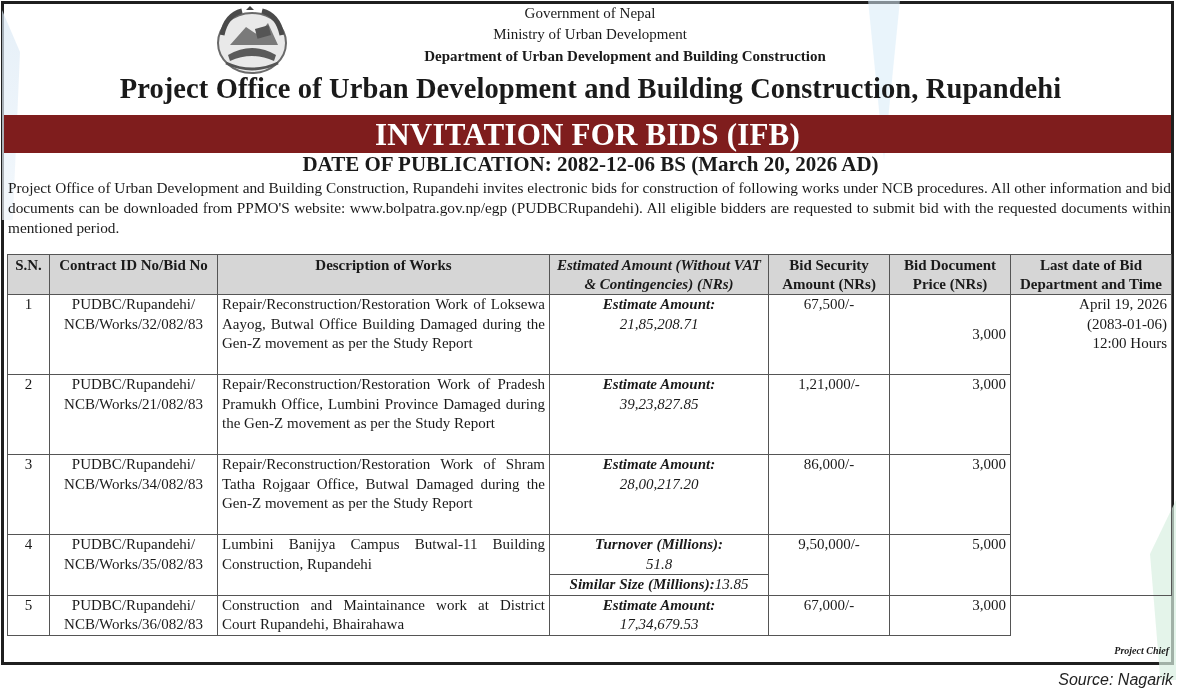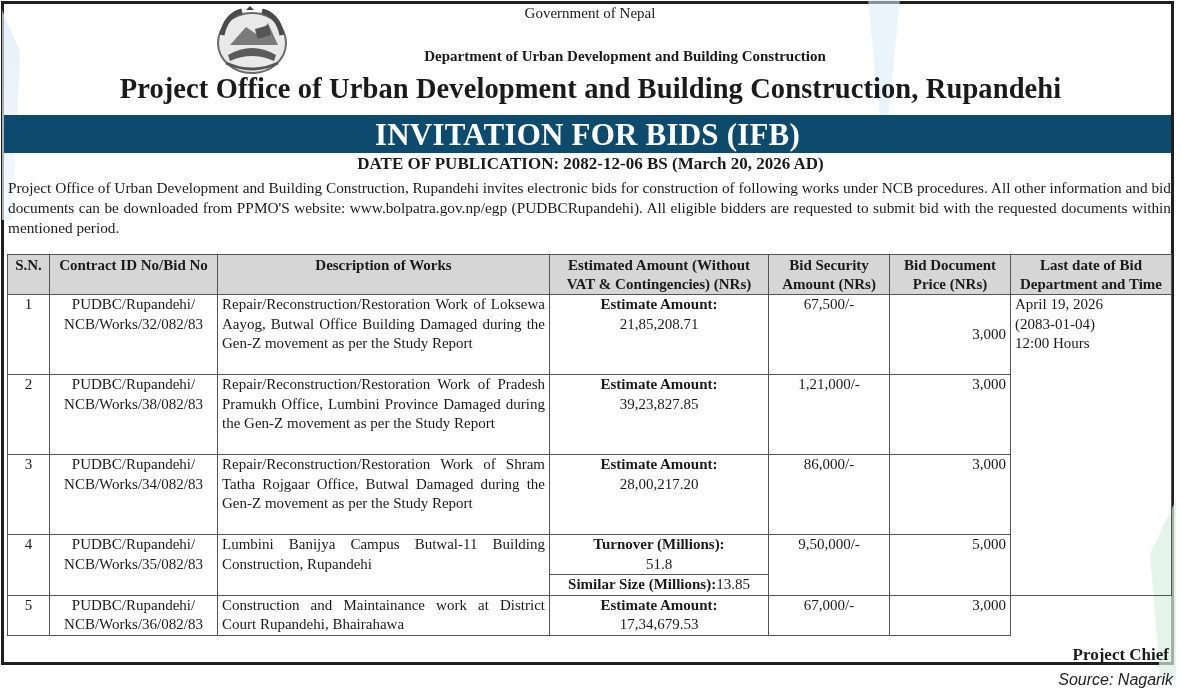--- a/index.html
+++ b/index.html
@@ -15,38 +15,38 @@
   .watermark-c { position:absolute; left:1150px; top:500px; width:26px; height:180px;
            background:#d9efe1; opacity:.7; clip-path:polygon(0 30%,100% 0,100% 100%,40% 100%); }
   .header { position:absolute; left:0; top:0; width:100%; height:112px; }
   .emblem { position:absolute; left:212px; top:5px; width:80px; height:70px; }
   .gov { position:absolute; left:0; width:100%; text-align:center; font-size:15px; line-height:19px; }
   .gov1 { top:4px; left:590px; width:auto; transform:translateX(-50%); }
   .gov2 { top:25px; left:590px; width:auto; transform:translateX(-50%); }
   .gov3 { top:47px; left:590px; width:auto; transform:translateX(-50%); font-weight:bold;margin-left:35px; }
   .office-title { position:absolute; left:0; width:1181px; top:72px; text-align:center;
            font-size:28.5px; font-weight:bold; letter-spacing:0.1px; line-height:34px; }
-  .ifb-bar { position:absolute; left:4px; top:115px; width:1167px; height:38px; background:#0c4a6e; }
+  .ifb-bar { position:absolute; left:4px; top:115px; width:1167px; height:38px; background:#7f1d1d; }
   .ifb-title { position:absolute; left:0; width:100%; top:0; text-align:center; color:#fff;
            font-size:31px; font-weight:bold; line-height:40px; letter-spacing:0.2px; }
-  .pubdate { position:absolute; left:0; width:1181px; top:154px; text-align:center; font-size:17px; font-weight:bold; line-height:20px; }
+  .pubdate { position:absolute; left:0; width:1181px; top:154px; text-align:center; font-size:21px; font-weight:bold; line-height:20px; }
   .pubdate .v { font-weight:bold; }
   .intro { position:absolute; left:8px; top:178px; width:1163px; font-size:15.3px; line-height:19.9px; text-align:justify; }
   table.bids { position:absolute; left:7px; top:254px; width:1165px; border-collapse:collapse; font-size:15px; line-height:19.6px; }
   table.bids th, table.bids td { border:1px solid #555; padding:0 4px; vertical-align:top; }
   table.bids thead th { background:#d6d6d6; font-weight:bold; text-align:center; line-height:19px; padding-top:1px; }
   .c-sn { width:33px; text-align:center; }
   .c-id { width:159px; text-align:center; }
   .c-desc { width:323px; text-align:justify; }
-  .c-est { width:210px; text-align:center; }
+  .c-est { width:210px; text-align:center;font-style:italic; }
   .c-sec { width:112px; text-align:center; }
   .c-doc { width:112px; text-align:right; }
-  .c-last { text-align:left; }
+  .c-last { text-align:right; }
   .bold { font-weight:bold; }
-  .project-chief { position:absolute; right:12px; top:645px; font-size:17px; font-weight:bold; }
+  .project-chief { position:absolute; right:12px; top:645px; font-size:10px; font-weight:bold;font-style:italic; }
   .source { position:absolute; right:8px; top:671px; font-family:"Liberation Sans","DejaVu Sans",sans-serif; font-style:italic; font-size:16px; color:#222; }
 </style>
 </head>
 <body>
 
 <div class="frame"></div>
 <div class="watermark-a"></div>
 <div class="watermark-b"></div>
 <div class="watermark-c"></div>
 
@@ -54,20 +54,21 @@
   <svg class="emblem" viewBox="0 0 80 70">
     <ellipse cx="40" cy="38" rx="34" ry="30" fill="#e9e9e9" stroke="#6a6a6a" stroke-width="2"></ellipse>
     <path d="M10 30 Q14 10 30 6 M70 30 Q66 10 50 6" stroke="#4a4a4a" stroke-width="5" fill="none"></path>
     <path d="M18 40 L34 22 L46 30 L56 18 L66 40 Z" fill="#7a7a7a"></path>
     <rect x="44" y="22" width="14" height="10" fill="#555" transform="rotate(-15 51 27)"></rect>
     <path d="M16 50 Q40 36 64 50 L62 56 Q40 46 18 56 Z" fill="#5b5b5b"></path>
     <path d="M14 58 Q40 70 66 58" stroke="#555" stroke-width="3" fill="none"></path>
     <path d="M34 5 L38 1 L42 5 Z" fill="#444"></path>
   </svg>
   <div class="gov gov1">Government of Nepal</div>
+  <div class="gov gov2">Ministry of Urban Development</div>
   <div class="gov gov3">Department of Urban Development and Building Construction</div>
   <div class="office-title">Project Office of Urban Development and Building Construction, Rupandehi</div>
 </div>
 
 <div class="ifb-bar">
   <div class="ifb-title">INVITATION FOR BIDS (IFB)</div>
 </div>
 
 <div class="pubdate">
   <span>DATE OF PUBLICATION</span>: <span class="v">2082-12-06 BS (March 20, 2026 AD)</span>
@@ -96,29 +97,29 @@
         </td>
       <td class="c-desc">Repair/Reconstruction/Restoration Work of Loksewa Aayog, Butwal Office Building Damaged during the Gen-Z movement as per the Study Report</td>
       <td class="c-est">
           <div class="bold">Estimate Amount:</div>
           <div>21,85,208.71</div>
         </td>
       <td class="c-sec">67,500/-</td>
       <td class="c-doc" style="vertical-align:middle">3,000</td>
       <td class="c-last" rowspan="5">
         <div>April 19, 2026</div>
-        <div>(2083-01-04)</div>
+        <div>(2083-01-06)</div>
         <div>12:00 Hours</div>
       </td>
     </tr>
     <tr style="height:80px">
       <td class="c-sn">2</td>
       <td class="c-id">
           <div>PUDBC/Rupandehi/</div>
-          <div>NCB/Works/38/082/83</div>
+          <div>NCB/Works/21/082/83</div>
         </td>
       <td class="c-desc">Repair/Reconstruction/Restoration Work of Pradesh Pramukh Office, Lumbini Province Damaged during the Gen-Z movement as per the Study Report</td>
       <td class="c-est">
           <div class="bold">Estimate Amount:</div>
           <div>39,23,827.85</div>
         </td>
       <td class="c-sec">1,21,000/-</td>
       <td class="c-doc">3,000</td>
     </tr>
     <tr style="height:80px">

